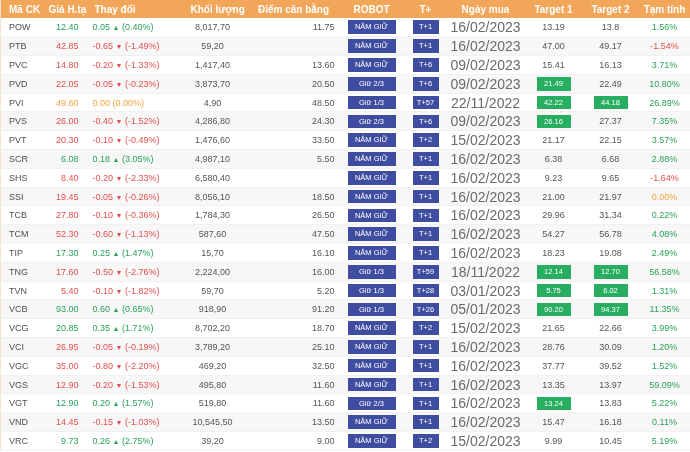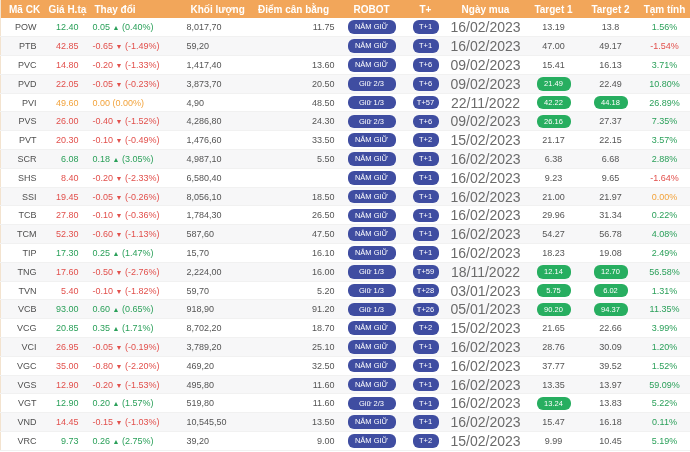--- a/index.html
+++ b/index.html
@@ -16,36 +16,36 @@
     background:var(--header-bg,#F2A65A);color:#fff;font-size:10px;font-weight:bold;
     padding:0 2px;text-align:center;white-space:nowrap;overflow:hidden;
   }
   th.left{text-align:left;padding-left:8px}
   tbody tr{height:18.8px}
   tbody tr:nth-child(even){background:#f7f7f8}
   td{
     font-size:9px;padding:0 4px;color:#555;white-space:nowrap;overflow:hidden;
     border-bottom:1px solid #f1f1f1;
   }
-  td.code{text-align:right;padding-left:8px;color:#4f4f4f}
+  td.code{text-align:left;padding-left:8px;color:#4f4f4f}
   td.price{text-align:right;padding-right:8px}
   td.change{text-align:left;padding-left:6px}
-  td.vol{text-align:left;padding-right:10px}
+  td.vol{text-align:center;padding-right:10px}
   td.bal{text-align:right}
   td.ctr{text-align:center}
   td.date{text-align:center;color:#6b6b6b;font-size:14px}
   .arrow{font-size:7px}
   .up{color:var(--green,#2BA05A)}
   .down{color:var(--red,#E2504C)}
   .flat{color:var(--orange,#F2A33C)}
   .pos{color:var(--green,#2BA05A)}
   .neg{color:var(--red,#E2504C)}
   .zero{color:var(--orange,#F2A33C)}
   .badge{
-    display:inline-block;border-radius:6px;font-size:7.5px;line-height:1;
+    display:inline-block;border-radius:0;font-size:7.5px;line-height:1;
     padding:3px 4px;text-align:center;color:#fff;
   }
   .navy{background:var(--navy-badge,#3F4DA1)}
   .robot-b{min-width:40px}
   .t-b{min-width:18px}
   .greenb{background:var(--green-badge,#27AE60);min-width:26px}
   .plainval{color:#555}
 </style>
 </head>
 <body>

